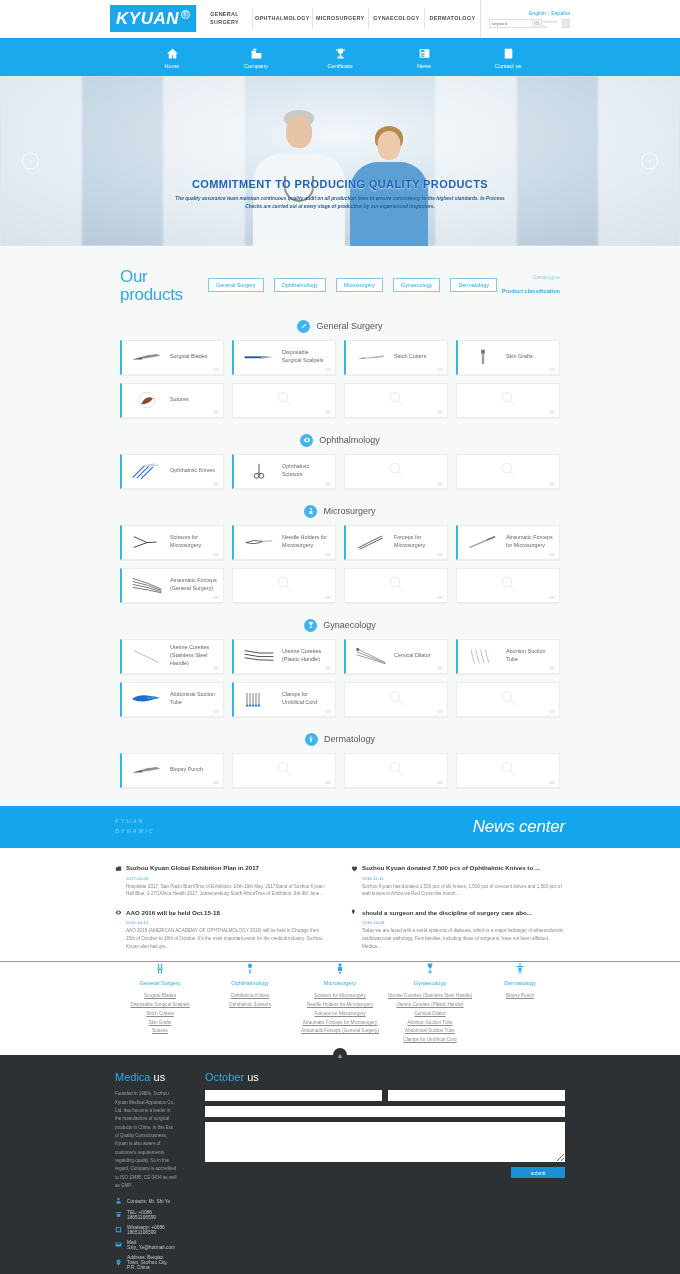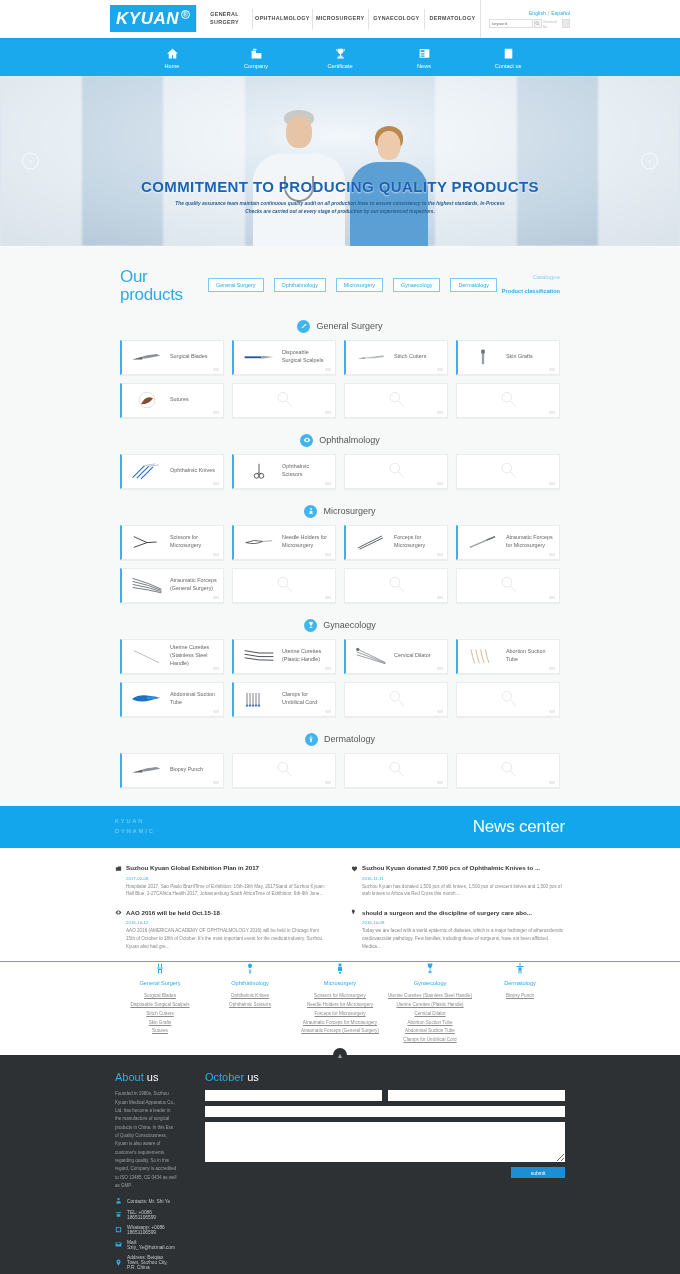--- a/index.html
+++ b/index.html
@@ -56,21 +56,21 @@
   .docA { left:8px; width:92px; height:140px; }
   .docB { right:6px; width:80px; height:128px; }
   .head { position:absolute; left:50%; transform:translateX(-50%); border-radius:48% 48% 44% 44%; }
   .hair { position:absolute; left:50%; transform:translateX(-50%); border-radius:50% 50% 40% 40%; }
   .body { position:absolute; bottom:0; left:50%; transform:translateX(-50%); border-radius:28px 28px 0 0; }
   .coatA { background:#f3f6f9; width:92px; height:92px; }
   .scrubB { background:#5b9fd4; width:78px; height:84px; }
   .stetho { position:absolute; width:30px; height:26px; border:2.5px solid #8a8f96; border-top:none;
             border-radius:0 0 16px 16px; left:50%; transform:translateX(-50%); }
   .hero-txt { position:absolute; left:0; right:0; top:102px; text-align:center; }
-  .hero-title { font-size:15px; font-weight:bold; color:#1b64b5; letter-spacing:.4px;
+  .hero-title { font-size:11px; font-weight:bold; color:#1b64b5; letter-spacing:.4px;
                 text-shadow:0 1px 2px rgba(255,255,255,.7); }
   .hero-sub { margin:5px auto 0; width:330px; font-size:4.8px; line-height:1.7; color:#2b5f8e;
               font-style:italic; font-weight:bold; }
   .arrow { position:absolute; top:50%; transform:translateY(-50%); width:17px; height:17px;
            border-radius:50%; border:1px solid rgba(255,255,255,.85); color:rgba(255,255,255,.95);
            display:flex; align-items:center; justify-content:center; font-size:8px; }
   .arrow.l { left:22px; } .arrow.r { right:22px; }
 
   
   .products { background:#f7f8f8; padding:22px 0 18px; }
@@ -96,21 +96,21 @@
   .card.empty { border-left:1px solid #ececec; justify-content:center; }
   .thumb { width:38px; height:27px; flex:none; display:flex; align-items:center; justify-content:center; }
   .thumb svg { width:36px; height:24px; }
   .pname { font-size:5.4px; color:#666; line-height:1.45; padding-left:4px; }
   .magn { opacity:.28; }
   .magn svg { width:19px; height:19px; stroke:#9aa3aa; fill:none; stroke-width:1.1; }
   .corner { position:absolute; right:4px; bottom:3px; width:6px; height:3px; background:#ececec; }
 
   
   .newsbar { height:42px; background:#14a6ec; display:flex; align-items:center;
-             justify-content:space-between; padding:0 115px; }
+             justify-content:space-between; padding:0 115px;font-style:italic; }
   .nb-l { color:#8fd8fa; font-size:5.6px; letter-spacing:2px; line-height:1.7; }
   .nb-r { color:#fff; font-size:17px; font-weight:300; letter-spacing:-.2px; }
   .newsgrid { padding:14px 115px 10px; display:grid; grid-template-columns:1fr 1fr; gap:8px 22px; }
   .nitem { }
   .nhead { display:flex; align-items:center; gap:4px; }
   .nhead svg { width:7px; height:7px; fill:#444; flex:none; }
   .ntitle { font-size:6.2px; color:#333; font-weight:bold; }
   .ndate { font-size:4.4px; color:#3aaeea; margin:2px 0 2px 11px; }
   .ndesc { font-size:4.6px; color:#888; line-height:1.7; margin-left:11px; }
 
@@ -734,21 +734,21 @@
         <div class="fcol">
           <h4>Dermatology</h4>
           <a>Biopsy Punch</a>
         </div>
       </div>
   </div>
 
   <div class="dark">
     <div class="up">▲</div>
     <div>
-      <div class="dh"><b>About</b> <span>us</span></div>
+      <div class="dh"><b>Medica</b> <span>us</span></div>
       <div class="about-p">Founded in 1980s, Suzhou Kyuan Medical Apparatus Co., Ltd. has become a leader in the manufacture of surgical products in China. In this Era of Quality Consciousness, Kyuan is also aware of customer's requirements regarding quality. So in this regard, Company is accredited to ISO 13485, CE 0434 as well as GMP.</div>
       <div id="contacts-host">
           <div class="crow">
             <span><svg viewBox="0 0 24 24">
                 <circle cx="12" cy="7" r="4"></circle>
                 <path d="M4 22c0-5 4-8 8-8s8 3 8 8z"></path>
               </svg></span>
             <span>Contacts: Mr. Shi Ye</span>
           </div>
           <div class="crow">

